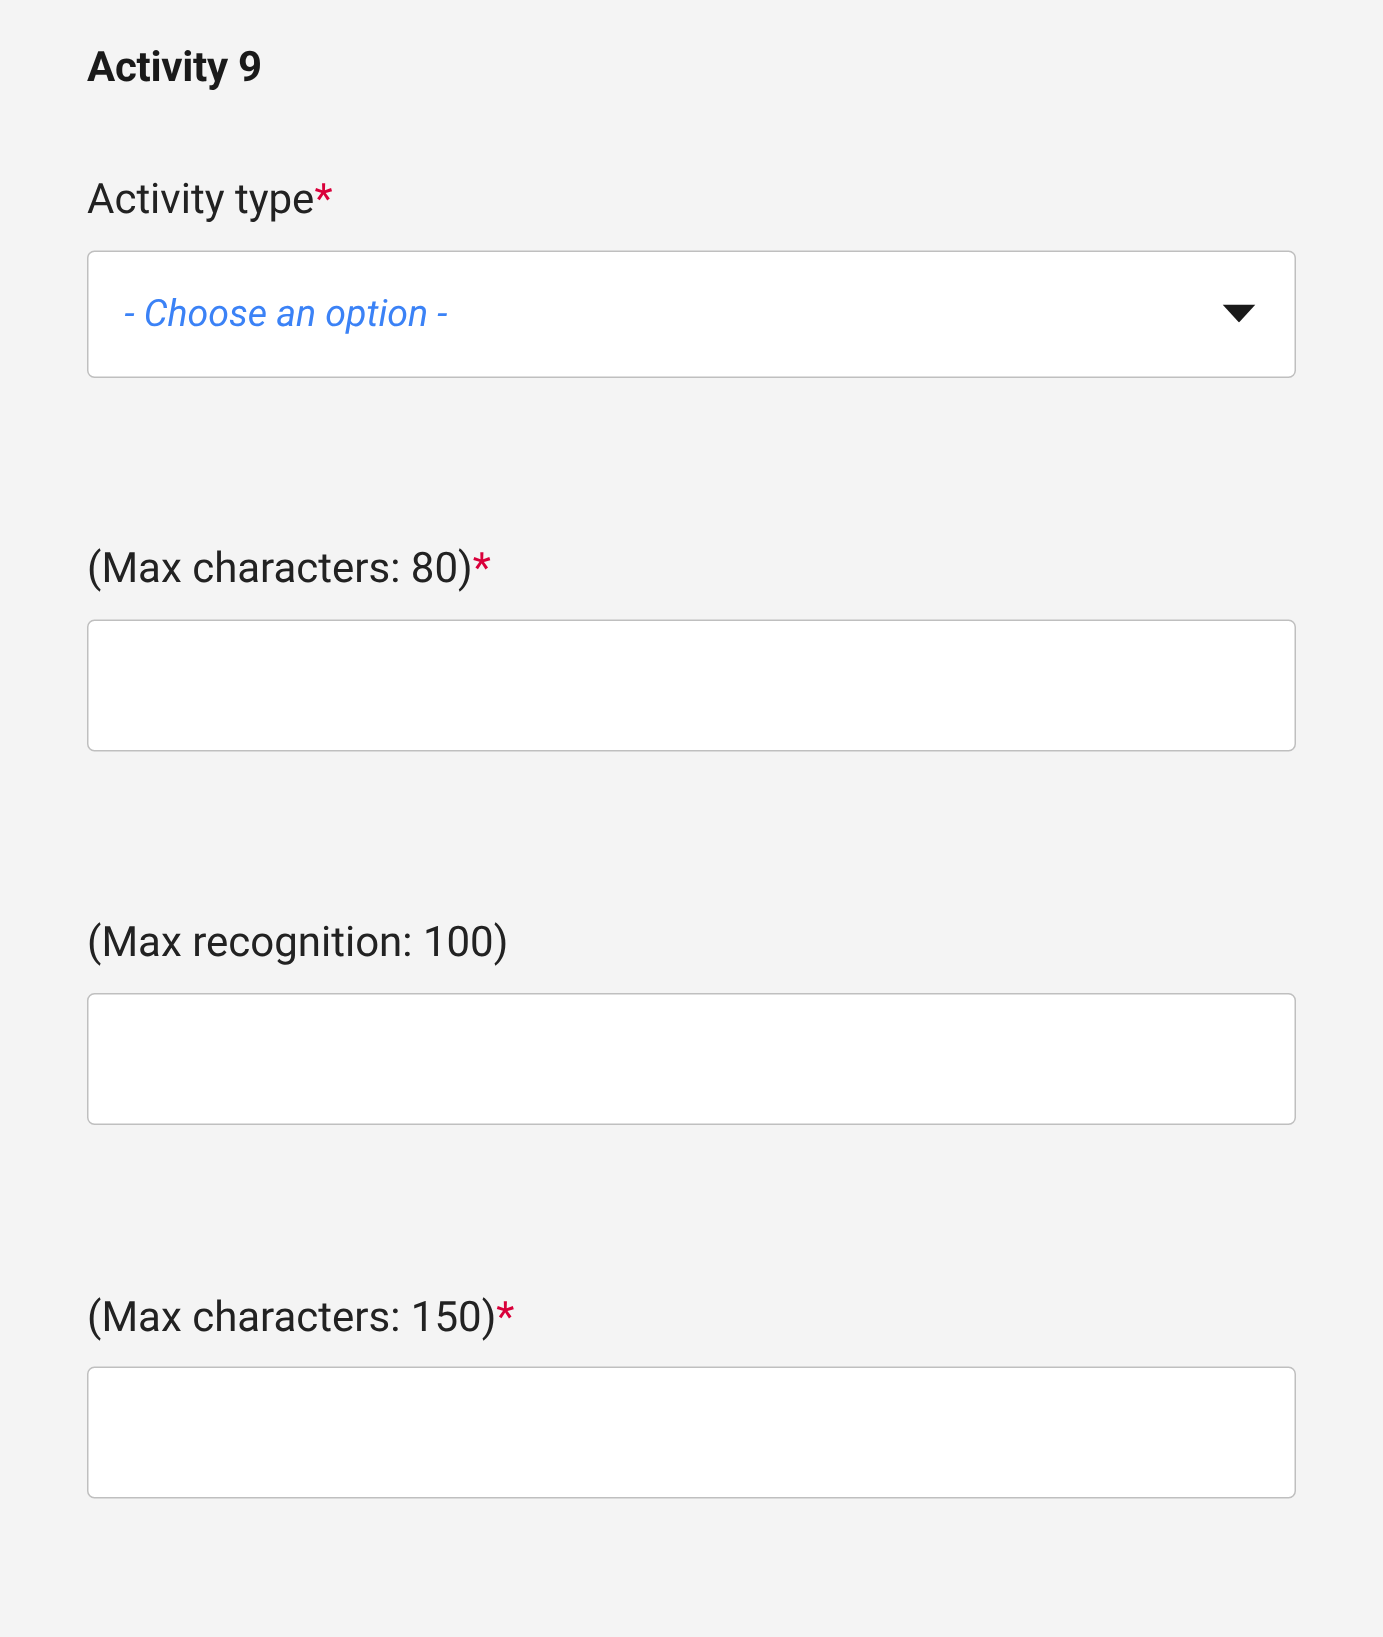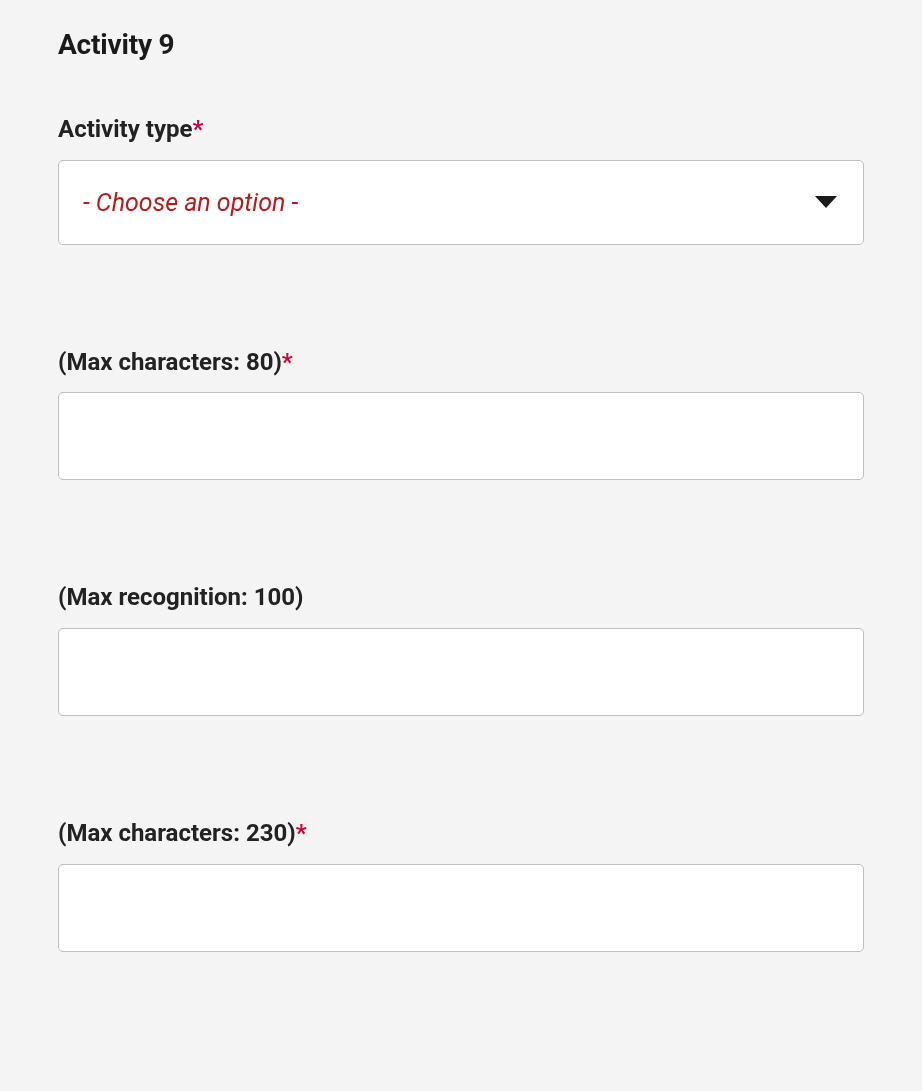--- a/index.html
+++ b/index.html
@@ -17,45 +17,44 @@
       font-size: 28px;
       font-weight: 700;
       color: #1a1a1a;
       margin-bottom: 48px;
       letter-spacing: -0.2px;
     }
     .field-group {
       margin-bottom: 56px;
     }
     .field-label {
-      font-size: 24px;
+      font-size: 28px;
       color: #222;
       line-height: 1.7;
       display: block;
       margin-bottom: 10px;
-      font-weight: bold;
     }
     .required {
       color: #d9003a;
     }
     .select-wrap {
       position: relative;
       background: #fff;
       border: 1px solid #bfbfbf;
       border-radius: 5px;
       height: 85px;
       display: flex;
       align-items: center;
       padding: 0 24px;
       cursor: pointer;
     }
     .select-placeholder {
       font-size: 25px;
       font-style: italic;
-      color: #b91c1c;
+      color: #3b82f6;
     }
     .caret {
       position: absolute;
       right: 26px;
       top: 50%;
       transform: translateY(-50%);
     }
     .caret svg {
       display: block;
     }
@@ -102,16 +101,16 @@
   <label class="field-label">
     <br>
     <span>(Max recognition: 100)</span>
   </label>
   <input type="text" class="text-input" value="" style="">
 </div>
 
 <div class="field-group">
   <label class="field-label">
     <br>
-    <span>(Max characters: 230)</span><span class="required">*</span>
+    <span>(Max characters: 150)</span><span class="required">*</span>
   </label>
   <input type="text" class="text-input" value="" style="">
 </div>
 
 </body></html>

